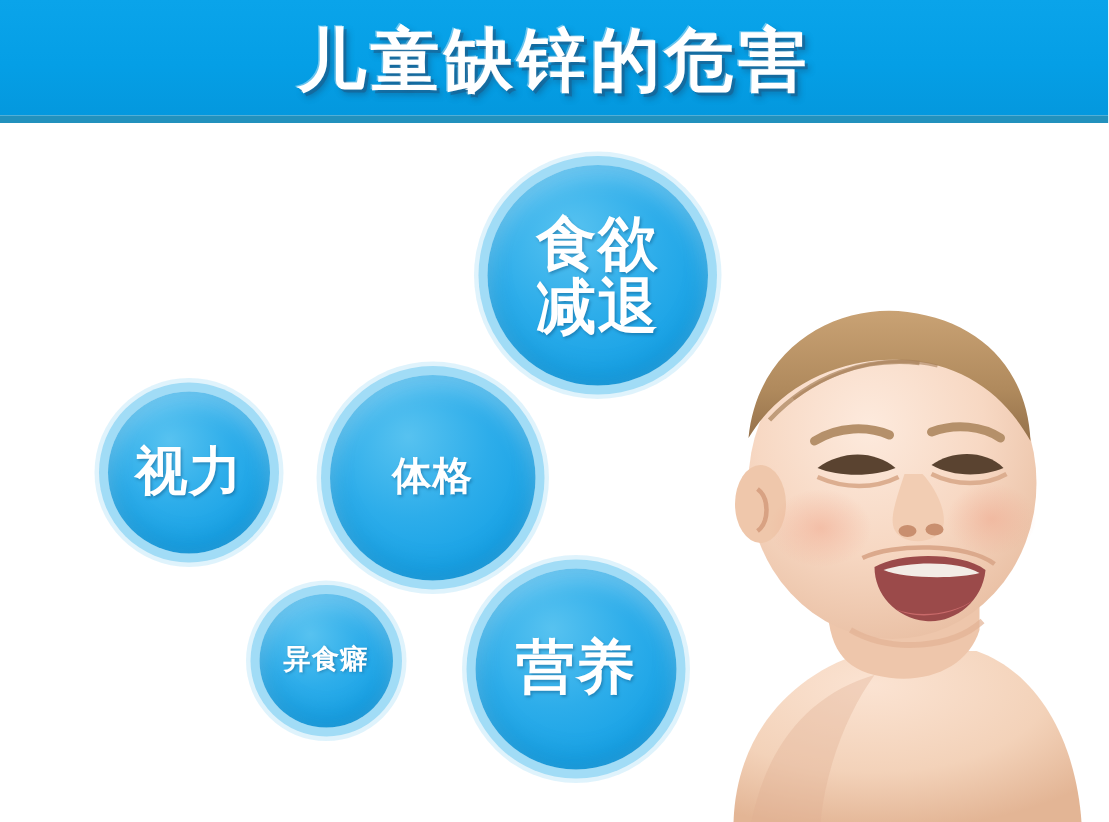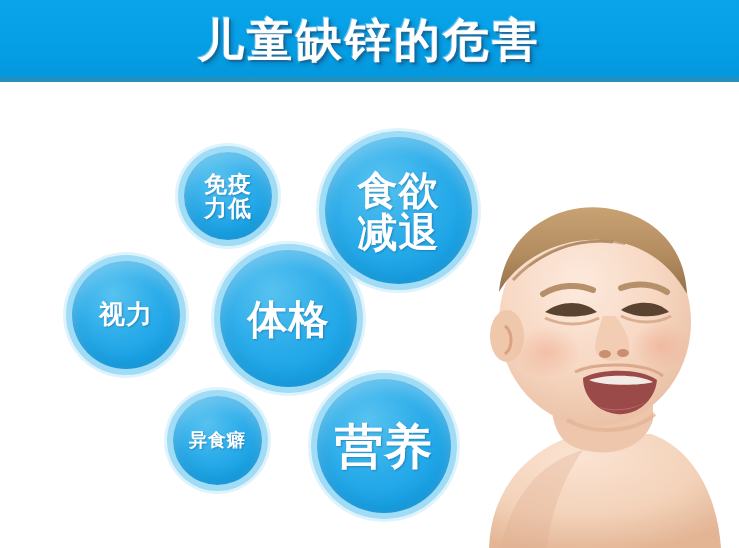--- a/index.html
+++ b/index.html
@@ -95,39 +95,39 @@
     letter-spacing: 1px;
   }
   .bubble .line { display: block; white-space: nowrap; }
 
   
   #bubble-immunity {
     left: 184px; top: 152px; width: 88px; height: 88px;
     font-size: 23px;
   }
   #bubble-appetite {
-    left: 325px; top: 137px; width: 147px; height: 147px;
+    left: 325px; top: 110px; width: 147px; height: 147px;
     font-size: 40px;
     text-align: center;
   }
   #bubble-vision {
     left: 72px; top: 261px; width: 108px; height: 108px;
-    font-size: 26px;
+    font-size: 35px;
   }
   #bubble-physique {
     left: 220px; top: 250px; width: 137px; height: 137px;
-    font-size: 40px;
+    font-size: 26px;
   }
   #bubble-pica {
     left: 173px; top: 396px; width: 89px; height: 89px;
     font-size: 18px;
   }
   #bubble-malnutrition {
     left: 317px; top: 379px; width: 134px; height: 134px;
-    font-size: 48px;
+    font-size: 39px;
   }
 </style>
 </head>
 <body>
 
 <div id="poster">
 
   <div id="header-banner">
     <div id="header-title">儿童缺锌的危害</div>
   </div>
@@ -192,24 +192,20 @@
 
       <path d="M128 182 C146 172 186 172 202 184 C200 206 180 220 162 218 C142 216 128 200 128 182 Z" fill="#9b4a4a"></path>
       <path d="M134 184 C152 178 184 178 198 186 C184 190 148 190 134 184 Z" fill="#f3ece6"></path>
       <path d="M142 210 C156 218 182 214 194 204 C180 214 156 216 142 210 Z" fill="#c96a6a"></path>
       <path d="M120 176 C140 166 190 166 208 180" stroke="#dba98c" stroke-width="3" fill="none"></path>
 
       <path d="M112 224 C140 240 180 236 200 218" stroke="#e2b294" stroke-width="4" fill="none" opacity="0.7"></path>
     </svg>
   </div>
 
-  <div class="bubble" id="bubble-immunity">
-    <span class="line">免疫</span>
-    <span class="line">力低</span>
-  </div>
 
   <div class="bubble" id="bubble-appetite">
     <span class="line">食欲</span>
     <span class="line">减退</span>
   </div>
 
   <div class="bubble" id="bubble-vision">
     <span class="line">视力</span>
   </div>
 

